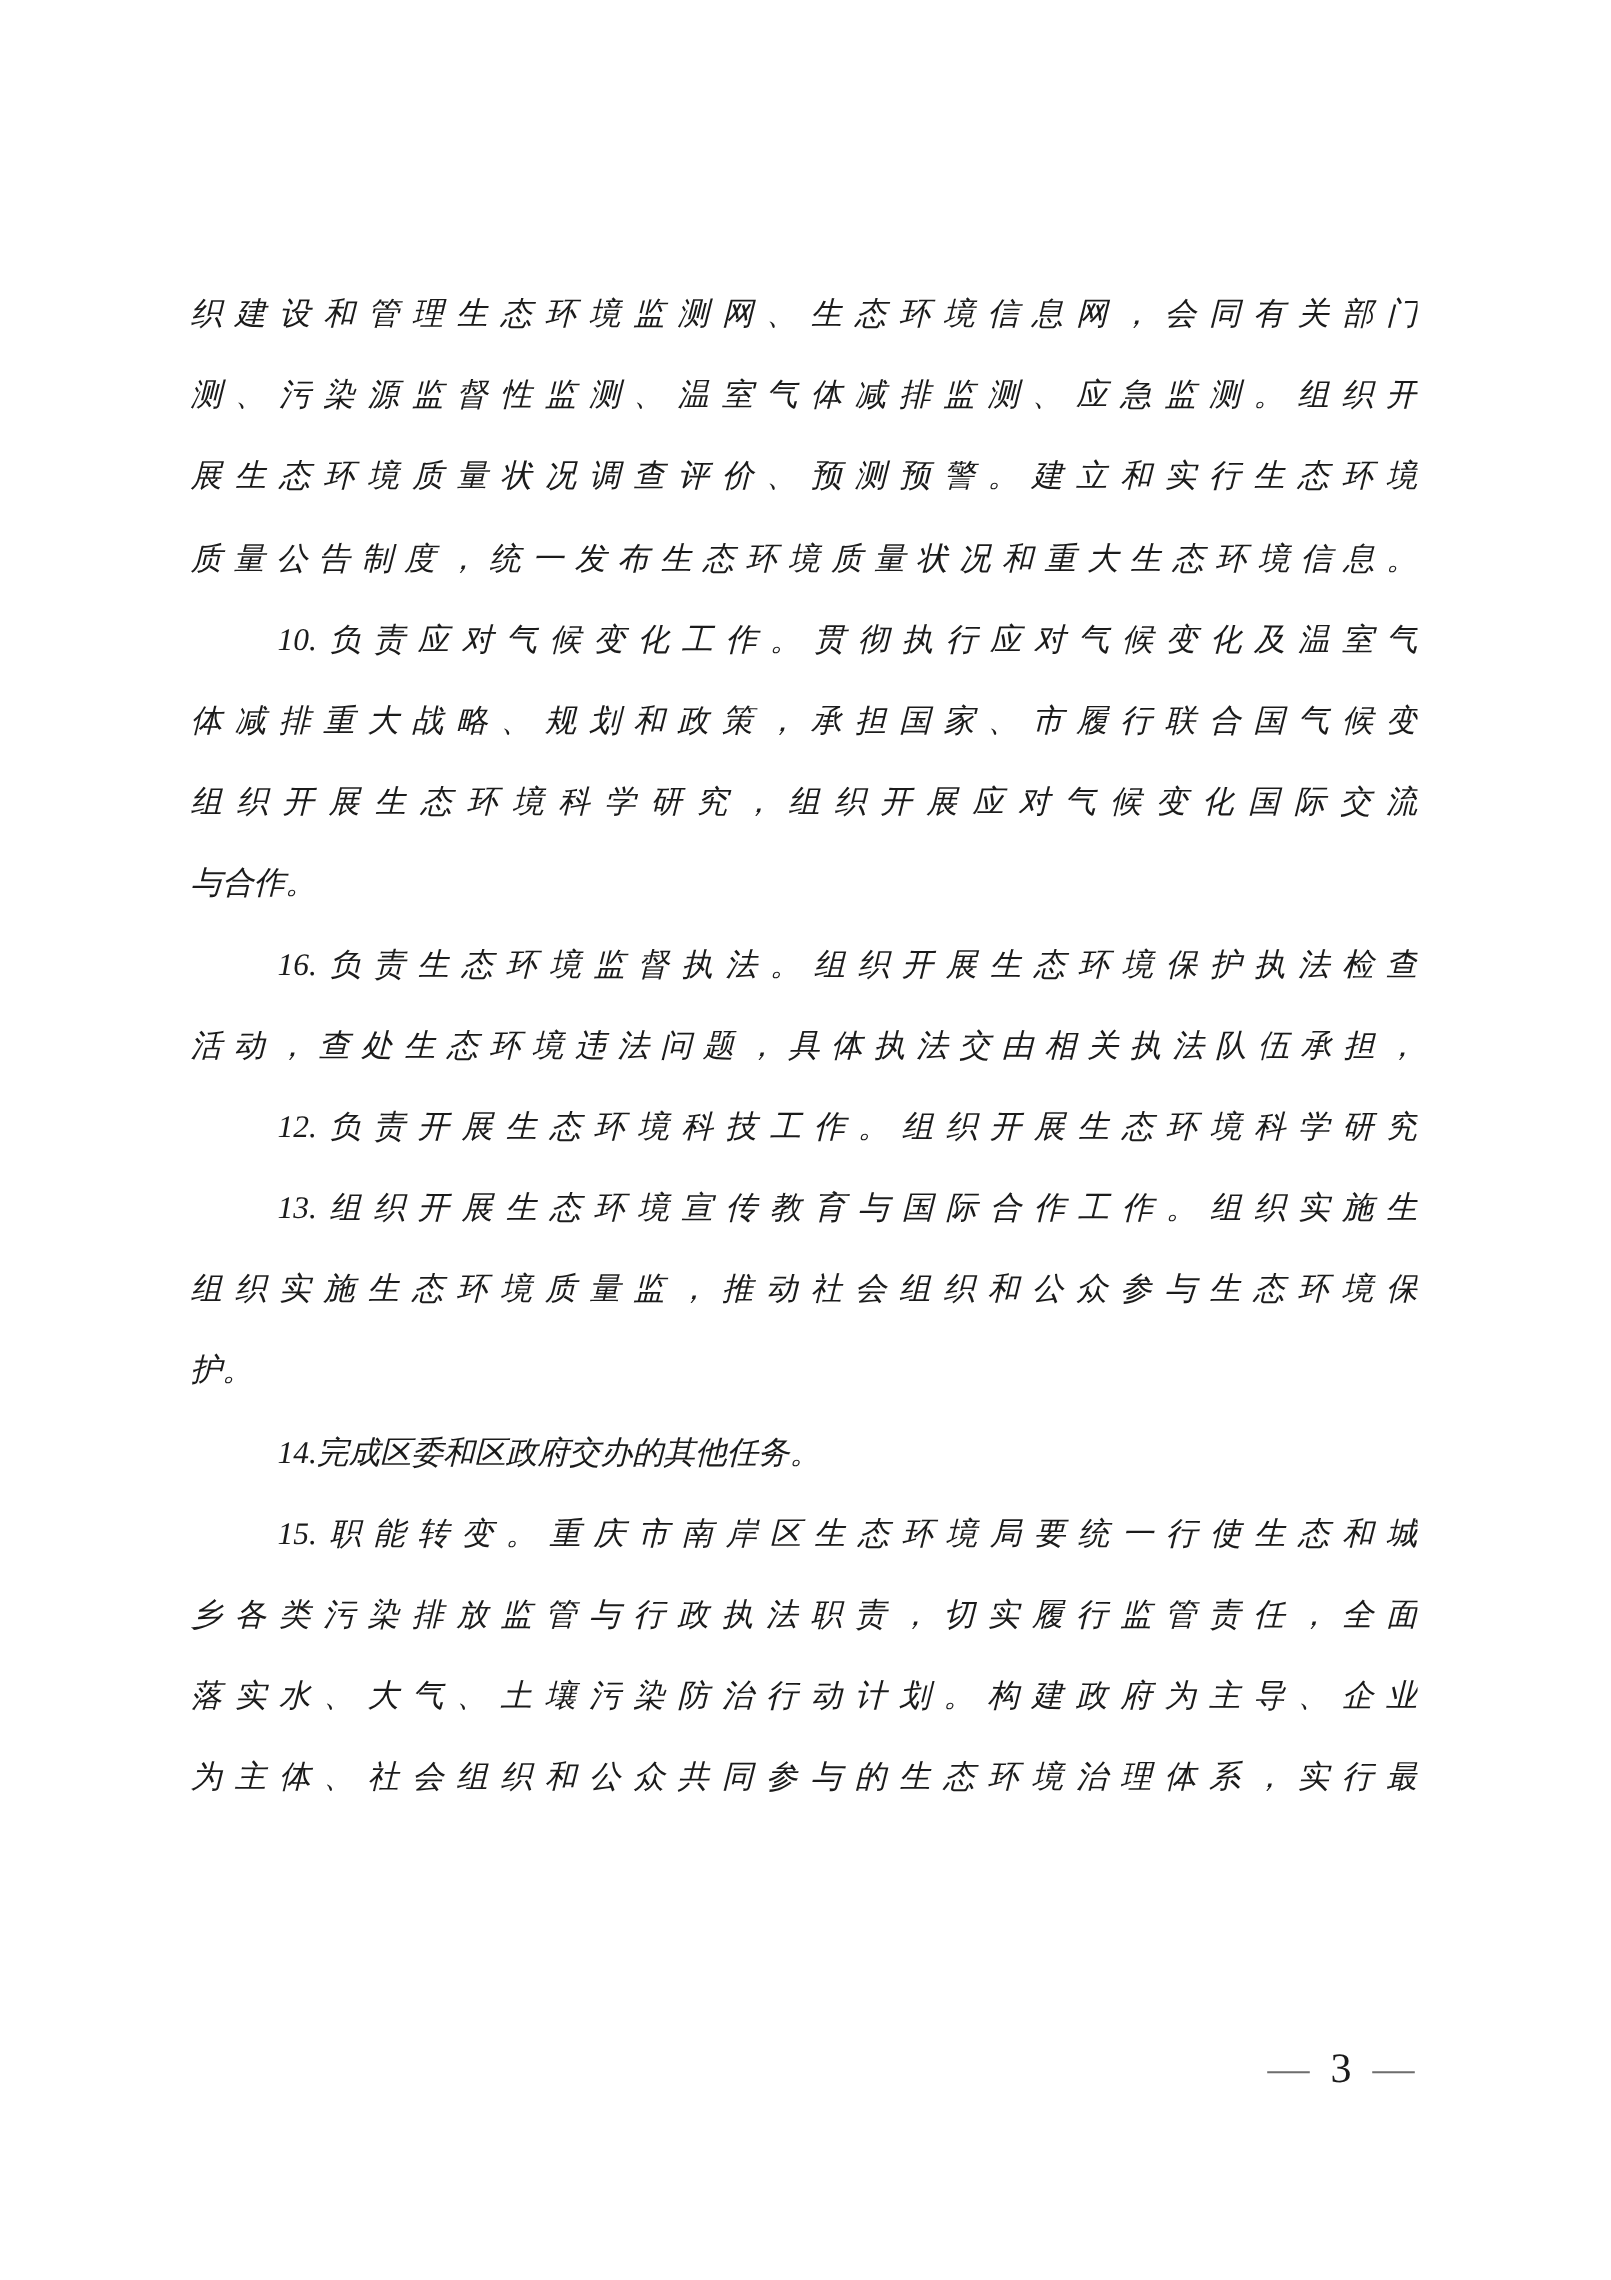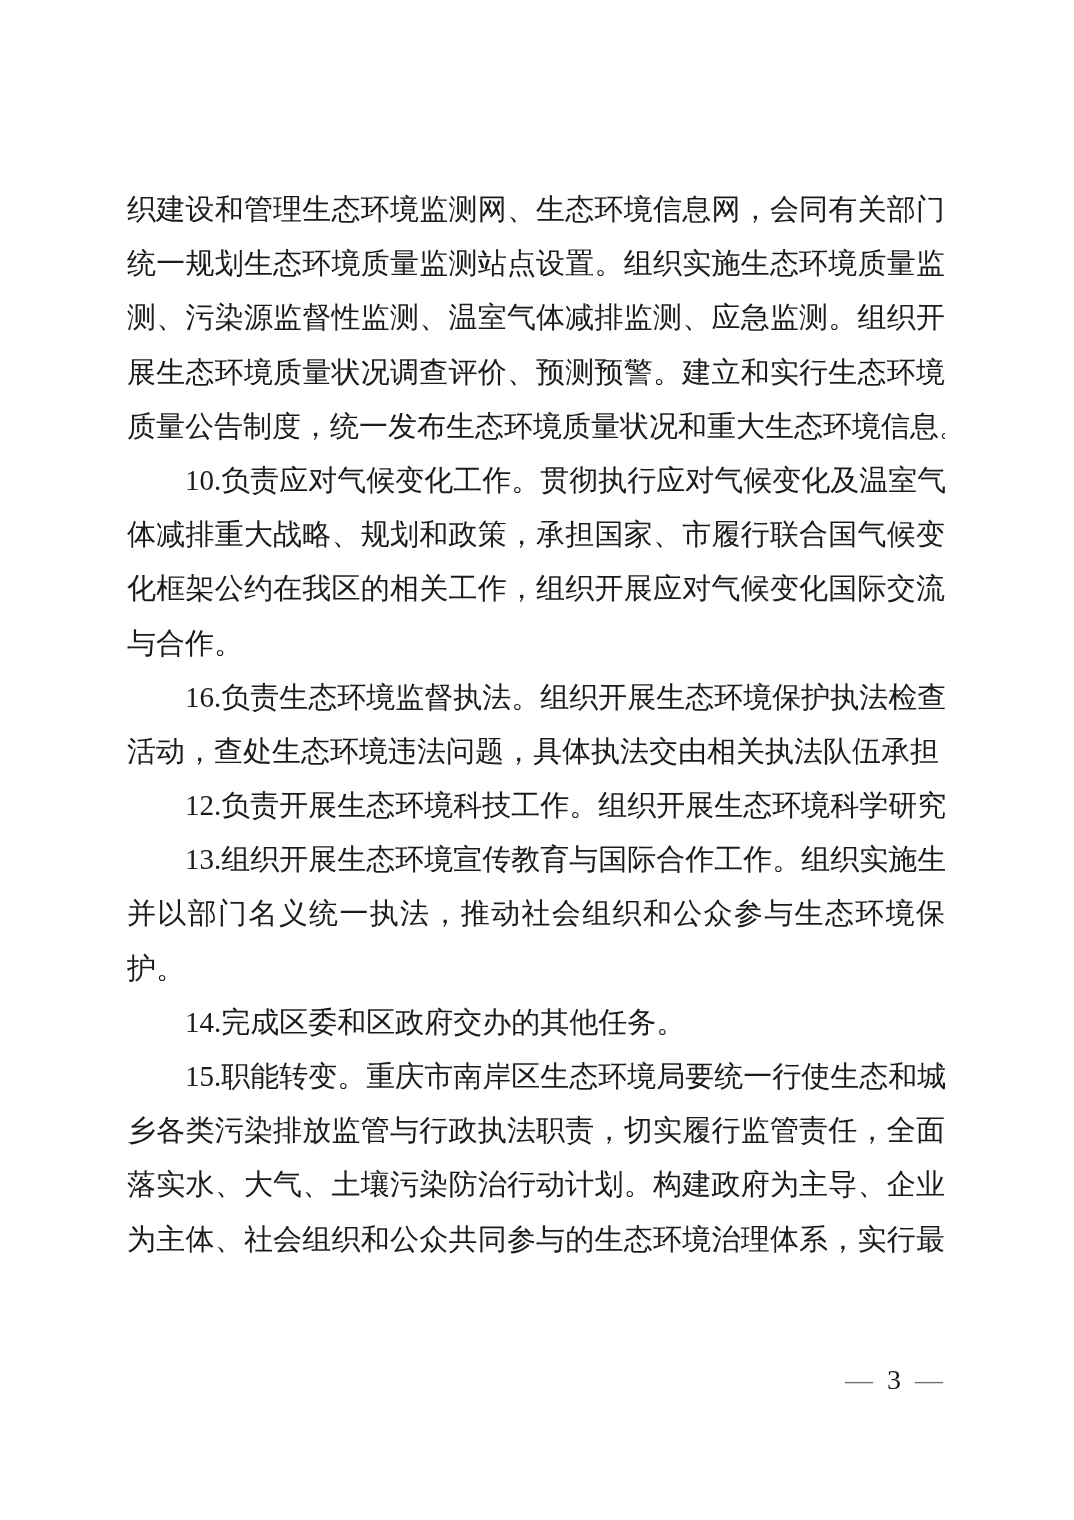--- a/index.html
+++ b/index.html
@@ -17,27 +17,28 @@
   }
   .text-block {
     position: absolute;
     left: 127px;
     top: 182px;
     width: 818px;
   }
   .line {
     height: 54.2px;
     line-height: 54.2px;
-    font-size: 29px;
+    font-size: 21px;
     color: #1b1b1b;
     text-align: justify;
     text-align-last: justify;
     white-space: nowrap;
     overflow: hidden;
     font-weight: 400;
+    font-style: italic;
   }
   .line.indent {
     padding-left: 58px;
   }
   .line.end {
     text-align: center;
     text-align-last: left;
   }
   .footer {
     position: absolute;
@@ -58,33 +59,32 @@
     margin: 0 14px;
   }
 </style>
 </head>
 <body>
 
 <div class="page">
 
   <div class="text-block">
     <div class="line">织建设和管理生态环境监测网、生态环境信息网，会同有关部门</div>
-    <div class="line">统一规划生态环境质量监测站点设置。组织实施生态环境质量监</div>
     <div class="line">测、污染源监督性监测、温室气体减排监测、应急监测。组织开</div>
     <div class="line">展生态环境质量状况调查评价、预测预警。建立和实行生态环境</div>
     <div class="line">质量公告制度，统一发布生态环境质量状况和重大生态环境信息。</div>
     <div class="line indent">10.负责应对气候变化工作。贯彻执行应对气候变化及温室气</div>
     <div class="line">体减排重大战略、规划和政策，承担国家、市履行联合国气候变</div>
-    <div class="line">化框架公约在我区的相关工作，组织开展应对气候变化国际交流</div>
+    <div class="line">组织开展生态环境科学研究，组织开展应对气候变化国际交流</div>
     <div class="line end">与合作。</div>
     <div class="line indent">16.负责生态环境监督执法。组织开展生态环境保护执法检查</div>
     <div class="line">活动，查处生态环境违法问题，具体执法交由相关执法队伍承担，</div>
     <div class="line indent">12.负责开展生态环境科技工作。组织开展生态环境科学研究</div>
     <div class="line indent">13.组织开展生态环境宣传教育与国际合作工作。组织实施生</div>
-    <div class="line">并以部门名义统一执法，推动社会组织和公众参与生态环境保</div>
+    <div class="line">组织实施生态环境质量监，推动社会组织和公众参与生态环境保</div>
     <div class="line end">护。</div>
     <div class="line indent end">14.完成区委和区政府交办的其他任务。</div>
     <div class="line indent">15.职能转变。重庆市南岸区生态环境局要统一行使生态和城</div>
     <div class="line">乡各类污染排放监管与行政执法职责，切实履行监管责任，全面</div>
     <div class="line">落实水、大气、土壤污染防治行动计划。构建政府为主导、企业</div>
     <div class="line">为主体、社会组织和公众共同参与的生态环境治理体系，实行最</div>
   </div>
 
   <div class="footer">
     <span class="dash">—</span><span class="num">3</span><span class="dash">—</span>

